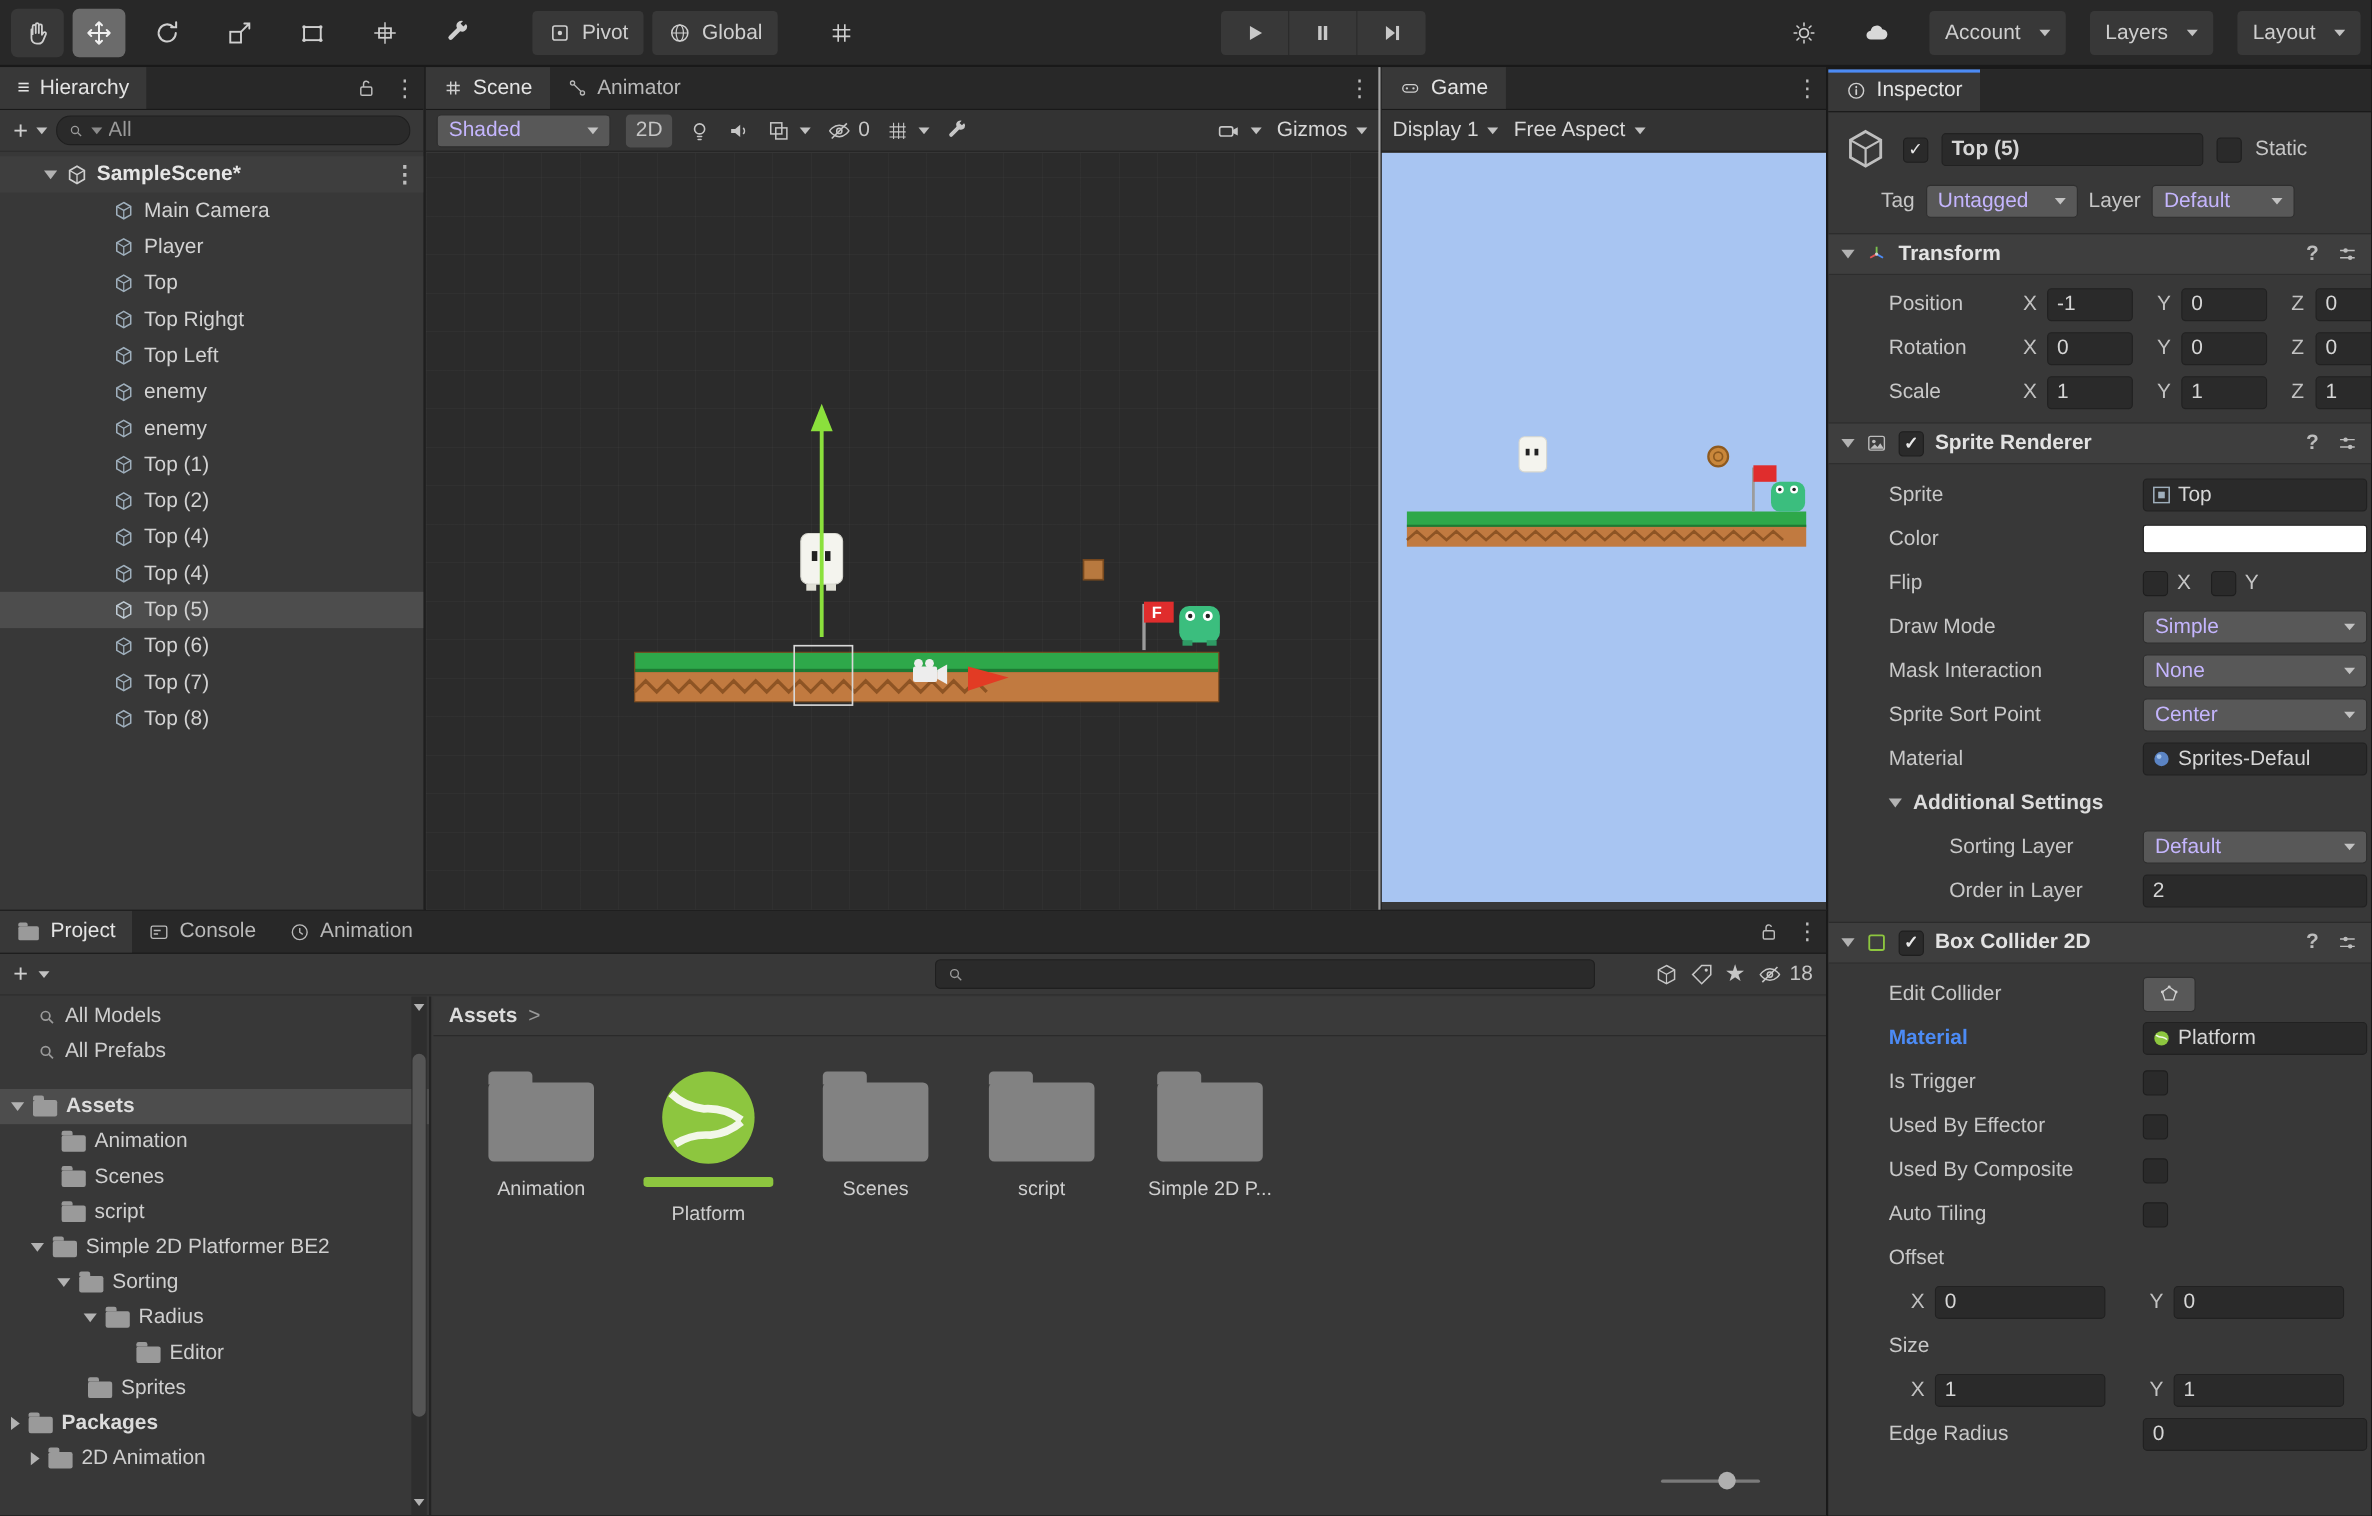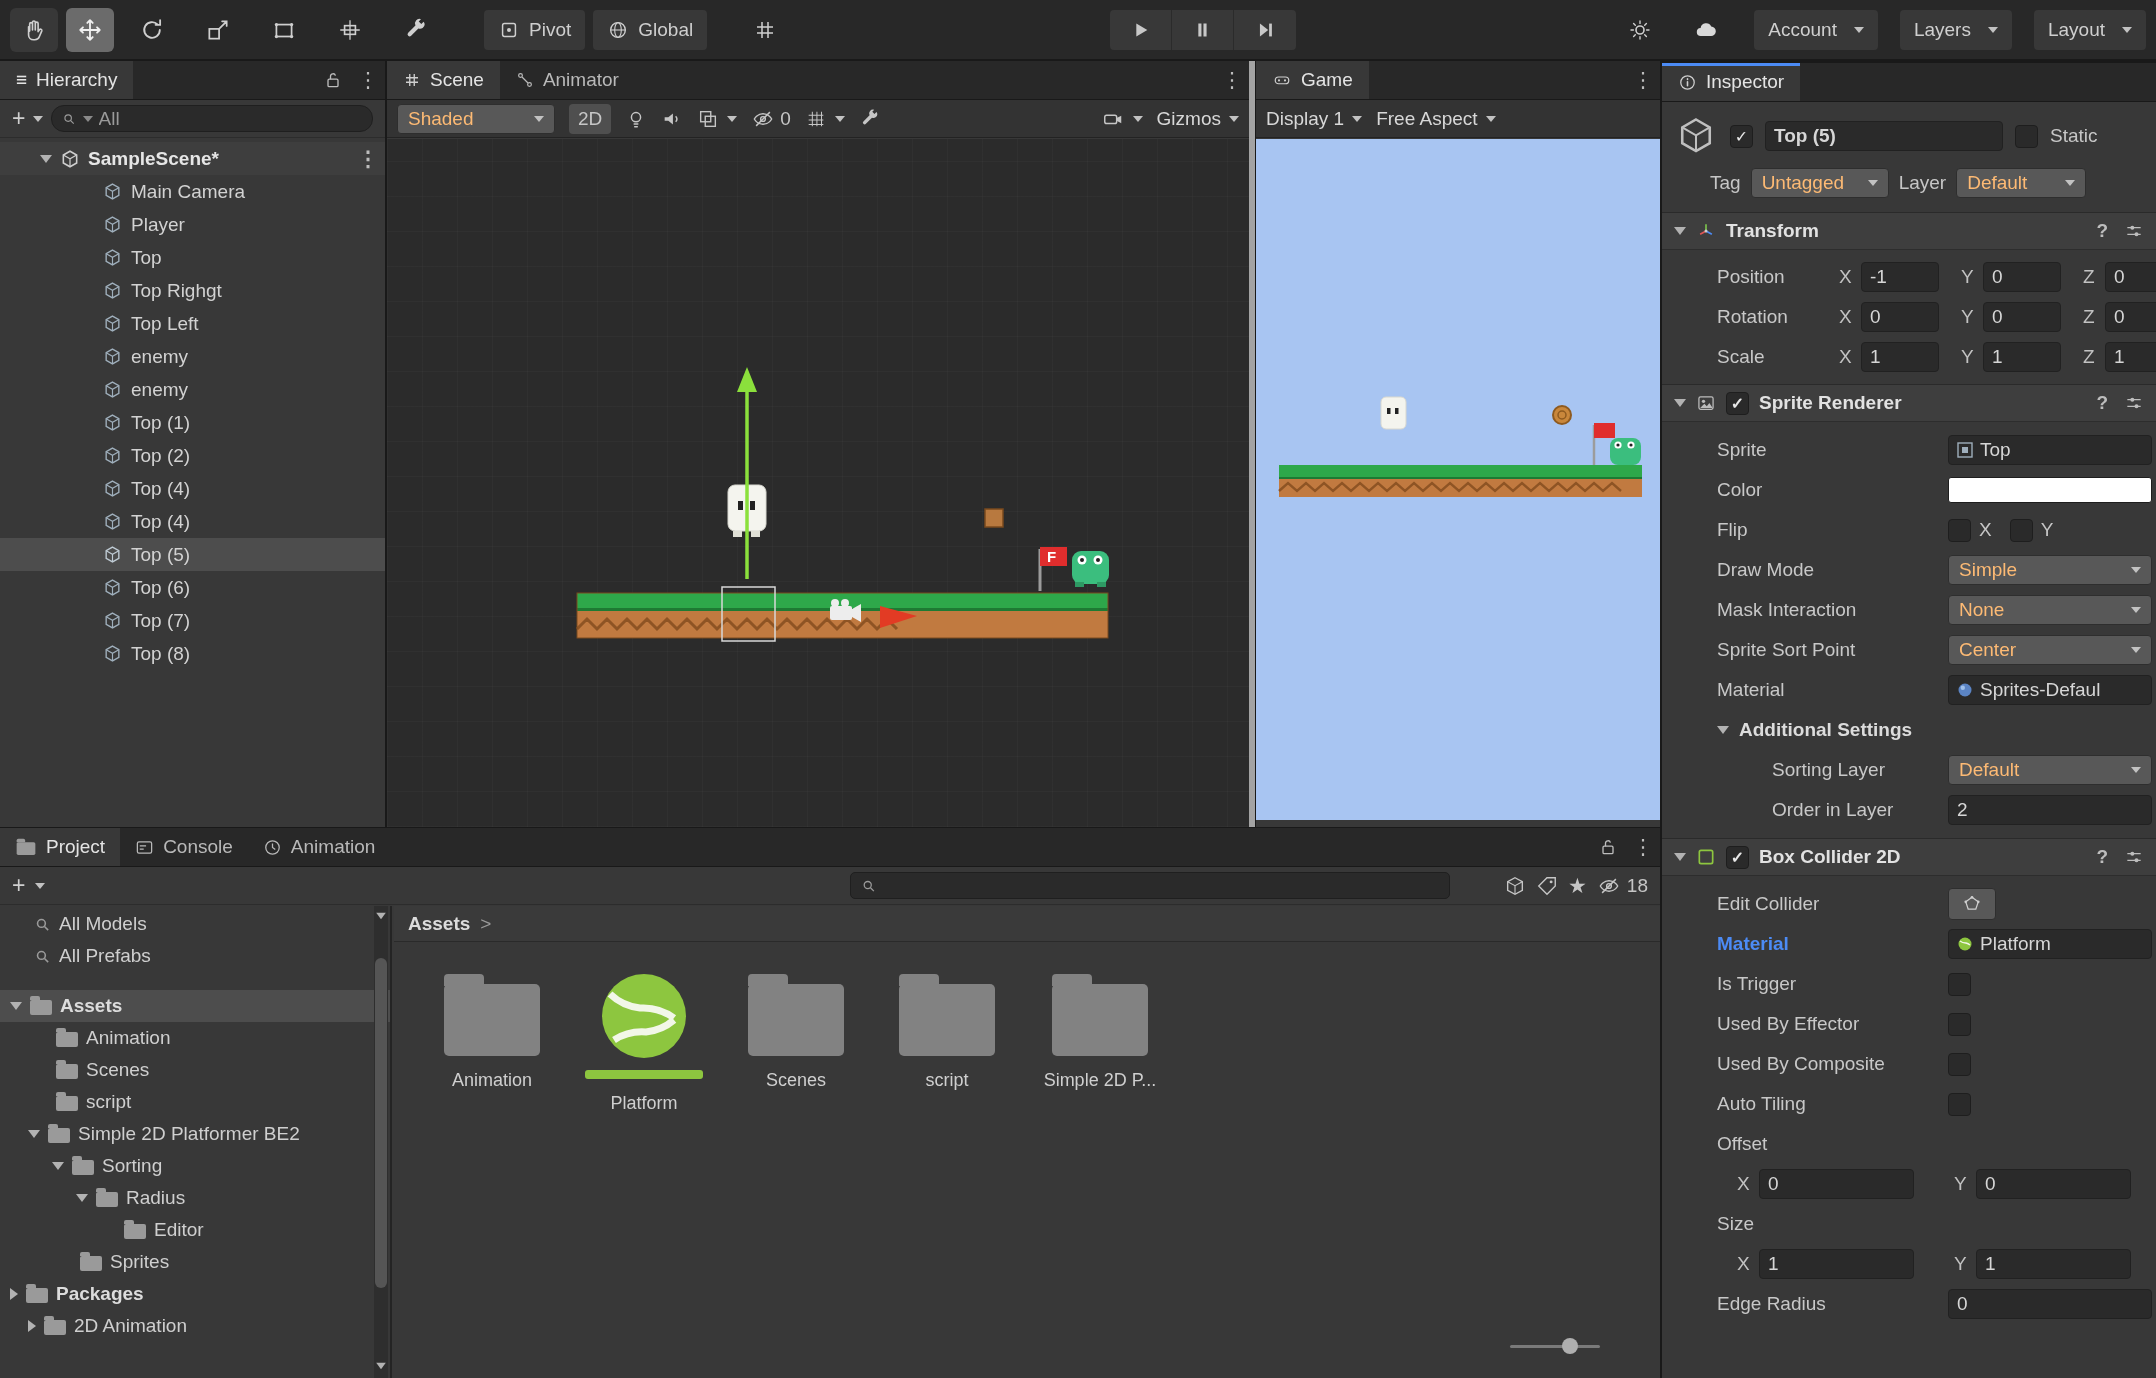--- a/index.html
+++ b/index.html
@@ -18,21 +18,21 @@
   .chev{width:0;height:0;border-left:5px solid transparent;border-right:5px solid transparent;border-top:6px solid #C2C2C2;display:inline-block;margin-left:8px}
   .fold{width:0;height:0;display:inline-block;flex:none}
   .fold.open{border-left:6px solid transparent;border-right:6px solid transparent;border-top:8px solid #B2B2B2}
   .fold.closed{border-top:6px solid transparent;border-bottom:6px solid transparent;border-left:8px solid #B2B2B2}
   .cb{width:23px;height:23px;background:#2A2A2A;border:1px solid #1E1E1E;border-radius:4px;display:inline-flex;
       align-items:center;justify-content:center;color:#E8E8E8;font-size:16px;flex:none}
   .cb.on:after{content:"✓"}
   .tfield{background:#2A2A2A;border:1px solid #212121;border-radius:4px;height:30px;color:#D6D6D6;
           padding:0 8px;font:inherit;outline:none}
   .dd{background:#585858;border:1px solid #2E2E2E;border-radius:4px;height:30px;display:inline-flex;
-      align-items:center;padding:0 10px;color:#fdba74;justify-content:space-between;flex:none}
+      align-items:center;padding:0 10px;color:#c4b5fd;justify-content:space-between;flex:none}
   .objfield{background:#2A2A2A;border:1px solid #212121;border-radius:4px;height:30px;display:inline-flex;
       align-items:center;gap:7px;padding:0 8px;color:#D6D6D6;flex:none}
   .icnbtn{display:inline-flex;align-items:center;justify-content:center}
   svg{display:block}
 
   
   .top-toolbar{position:absolute;left:0;top:0;width:2156px;height:60px;background:#282828;border-bottom:1px solid #191919;
                display:flex;align-items:center}
   .tool{width:48px;height:44px;border-radius:6px;display:flex;align-items:center;justify-content:center;flex:none}
   .tool.sel{background:#6B6B6B}
@@ -359,21 +359,21 @@
       <div class="hrow">
           <svg width="19" height="19" viewBox="0 0 18 18">
             <path d="M9 2l6 3.4v7.2L9 16l-6-3.4V5.4z" fill="none" stroke="#9FAFBC" stroke-width="1.3"></path>
             <path d="M3 5.4l6 3.4 6-3.4M9 8.8V16" fill="none" stroke="#9FAFBC" stroke-width="1.1"></path>
           </svg>
           <span>Top (8)</span>
         </div>
     </div>
   </div>
 
-  <div class="panel" style="left:387px;top:61px;width:868px;height:766px;border-right:6px solid #a3a3a3">
+  <div class="panel" style="left:387px;top:61px;width:868px;height:766px;border-right:2px solid #a3a3a3">
     <div class="tabbar">
       <div class="tab active">
         <svg width="18" height="18" viewBox="0 0 24 24">
             <path d="M4 9h16M4 15h16M9 4v16M15 4v16" stroke="#CFCFCF" stroke-width="1.8"></path>
           </svg>
         <span>Scene</span>
       </div>
       <div class="tab">
         <svg width="18" height="18" viewBox="0 0 24 24">
             <circle cx="6" cy="6" r="2.5" fill="none" stroke="#B9B9B9" stroke-width="1.6"></circle>

